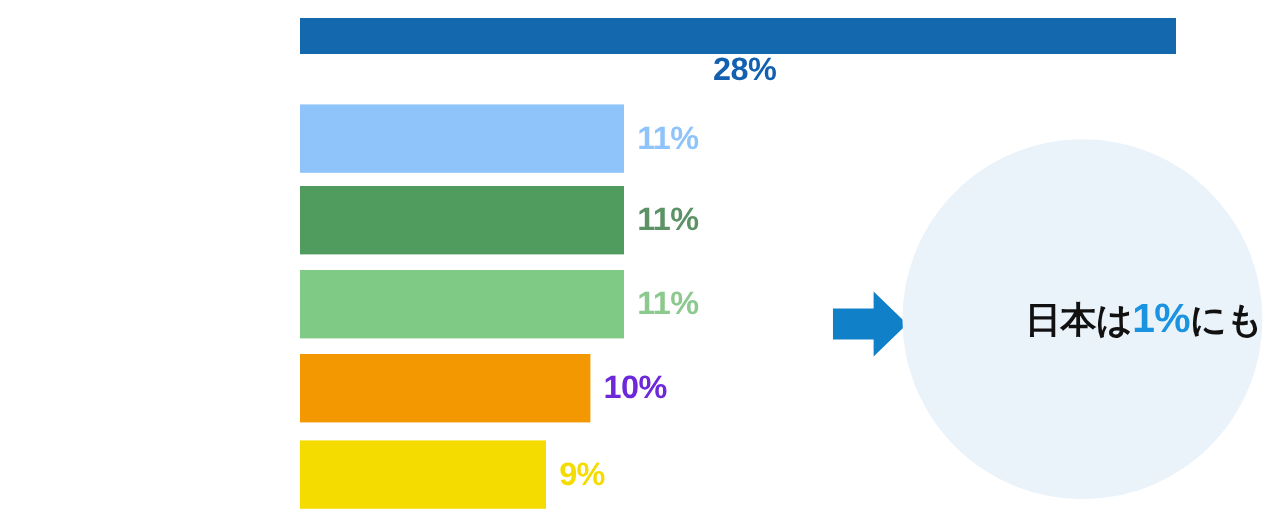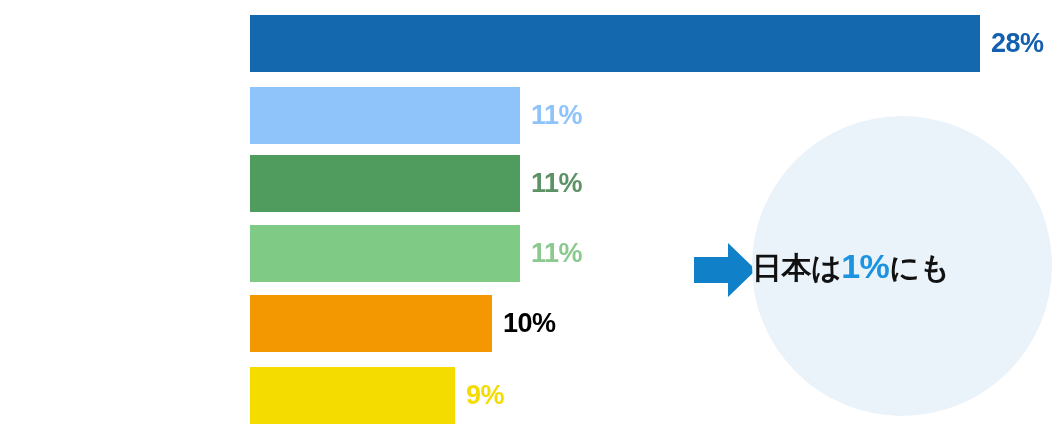--- a/index.html
+++ b/index.html
@@ -40,21 +40,21 @@
   .bar-label {
     font-weight: bold;
     font-size: 27px;
     line-height: 1;
     margin-left: 11px;
     white-space: nowrap;
     letter-spacing: -0.5px;
   }
 
   
-  .row-0 { top: 15px;  }
+  .row-0 { top: 15px; flex-direction: column;  }
   .row-1 { top: 87px;  }
   .row-2 { top: 155px; }
   .row-3 { top: 225px; }
   .row-4 { top: 295px; }
   .row-5 { top: 367px; }
 
   
   .callout {
     position: absolute;
     left: 752px;
@@ -72,21 +72,21 @@
     background: #eaf2fa;
   }
   .callout-text {
     position: absolute;
     left: 0;
     top: 0;
     width: 300px;
     height: 300px;
     display: flex;
     flex-direction: column;
-    align-items: flex-start;
+    align-items: flex-end;
     justify-content: center;
     gap: 6px;
   }
   .callout-line {
     font-size: 30px;
     font-weight: bold;
     color: #111111;
     line-height: 1.18;
     white-space: nowrap;
     letter-spacing: -0.5px;
@@ -125,21 +125,21 @@
       <span class="bar-label" style="color:#5c9266">11%</span>
     </div>
 
     <div class="bar-row row-3">
       <span class="bar" style="width:270px;background:#7fcb85"></span>
       <span class="bar-label" style="color:#8cc98f">11%</span>
     </div>
 
     <div class="bar-row row-4">
       <span class="bar" style="width:242px;background:#f39800"></span>
-      <span class="bar-label" style="color:#000000">10%</span>
+      <span class="bar-label" style="color:#6d28d9">10%</span>
     </div>
 
     <div class="bar-row row-5">
       <span class="bar" style="width:205px;background:#f5dc00"></span>
       <span class="bar-label" style="color:#f5dc00">9%</span>
     </div>
 
   </div>
 
   <svg class="arrow" viewBox="0 0 62 54">

